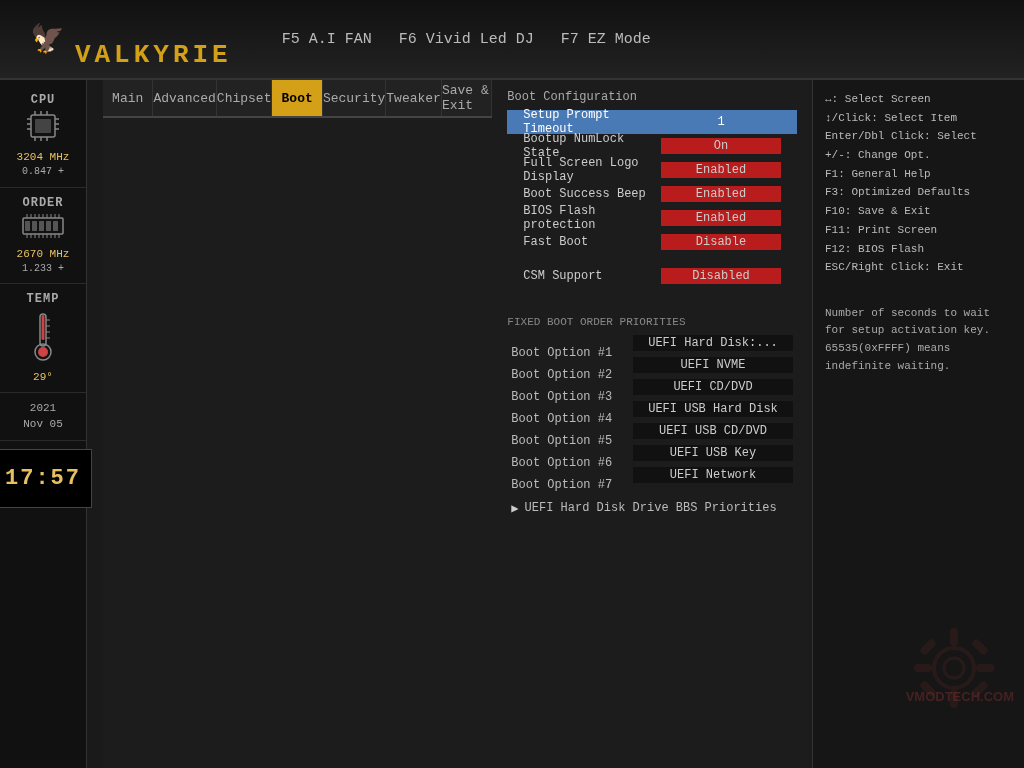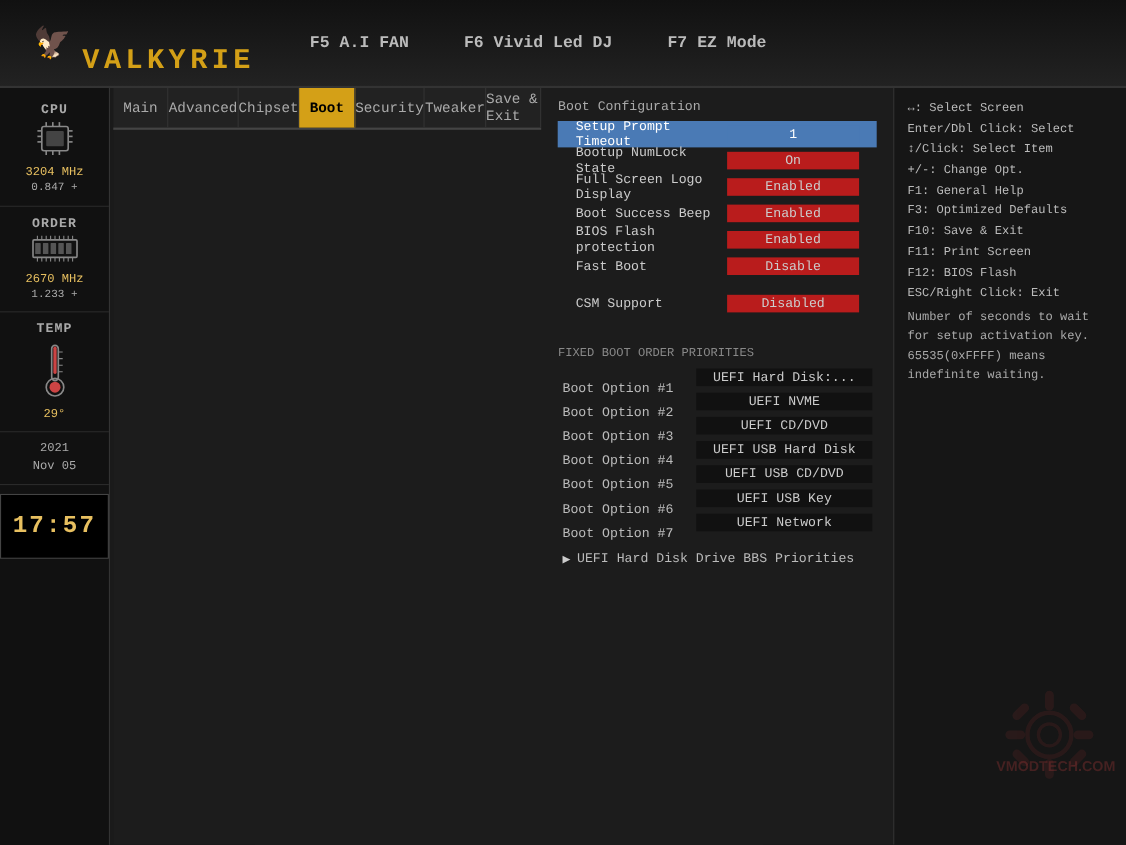--- a/index.html
+++ b/index.html
@@ -34,36 +34,36 @@
     }
     .logo-text {
       color: #d4a017;
       font-size: 26px;
       font-weight: bold;
       letter-spacing: 4px;
       margin-top: 32px;
     }
     .header-nav {
       display: flex;
-      gap: 50px;
+      gap: 27px;
       margin-left: 50px;
       color: #bbb;
       font-size: 15px;
-      font-weight: bold;
+      font-weight: normal;
     }
     .header-nav span {
       cursor: pointer;
     }
 
     
     #sidebar {
       position: absolute;
       left: 0;
       top: 80px;
-      width: 100px;
+      width: 87px;
       height: 688px;
       background: #111;
       border-right: 1px solid #333;
       display: flex;
       flex-direction: column;
       align-items: center;
       padding-top: 5px;
       gap: 0;
     }
     .sidebar-section {
@@ -243,21 +243,21 @@
       height: 24px;
       padding: 0 4px;
       font-size: 12px;
       font-family: 'Courier New', monospace;
       color: #bbb;
       cursor: pointer;
     }
     .triangle { color: #ccc; margin-right: 6px; }
 
     .help-text {
-      margin-top: 4px;
+      margin-top: 28px;
       color: #aaa;
       font-size: 11px;
       line-height: 1.6;
       font-family: 'Courier New', monospace;
     }
 
     .watermark {
       position: absolute;
       bottom: 60px;
       right: 10px;
@@ -484,22 +484,22 @@
 
       <div class="uefi-priorities-row">
         <span class="triangle">▶</span>
         <span>UEFI Hard Disk Drive BBS Priorities</span>
       </div>
     </div>
 
     <div id="right-panel">
       <div>
         <div>↔: Select Screen</div>
+        <div>↕/Click: Select Item</div>
         <div>Enter/Dbl Click: Select</div>
-        <div>↕/Click: Select Item</div>
         <div>+/-: Change Opt.</div>
         <div>F1: General Help</div>
         <div>F3: Optimized Defaults</div>
         <div>F10: Save &amp; Exit</div>
         <div>F11: Print Screen</div>
         <div>F12: BIOS Flash</div>
         <div>ESC/Right Click: Exit</div>
       </div>
 
       <svg class="gear-watermark" viewBox="0 0 100 100" xmlns="http://www.w3.org/2000/svg">

